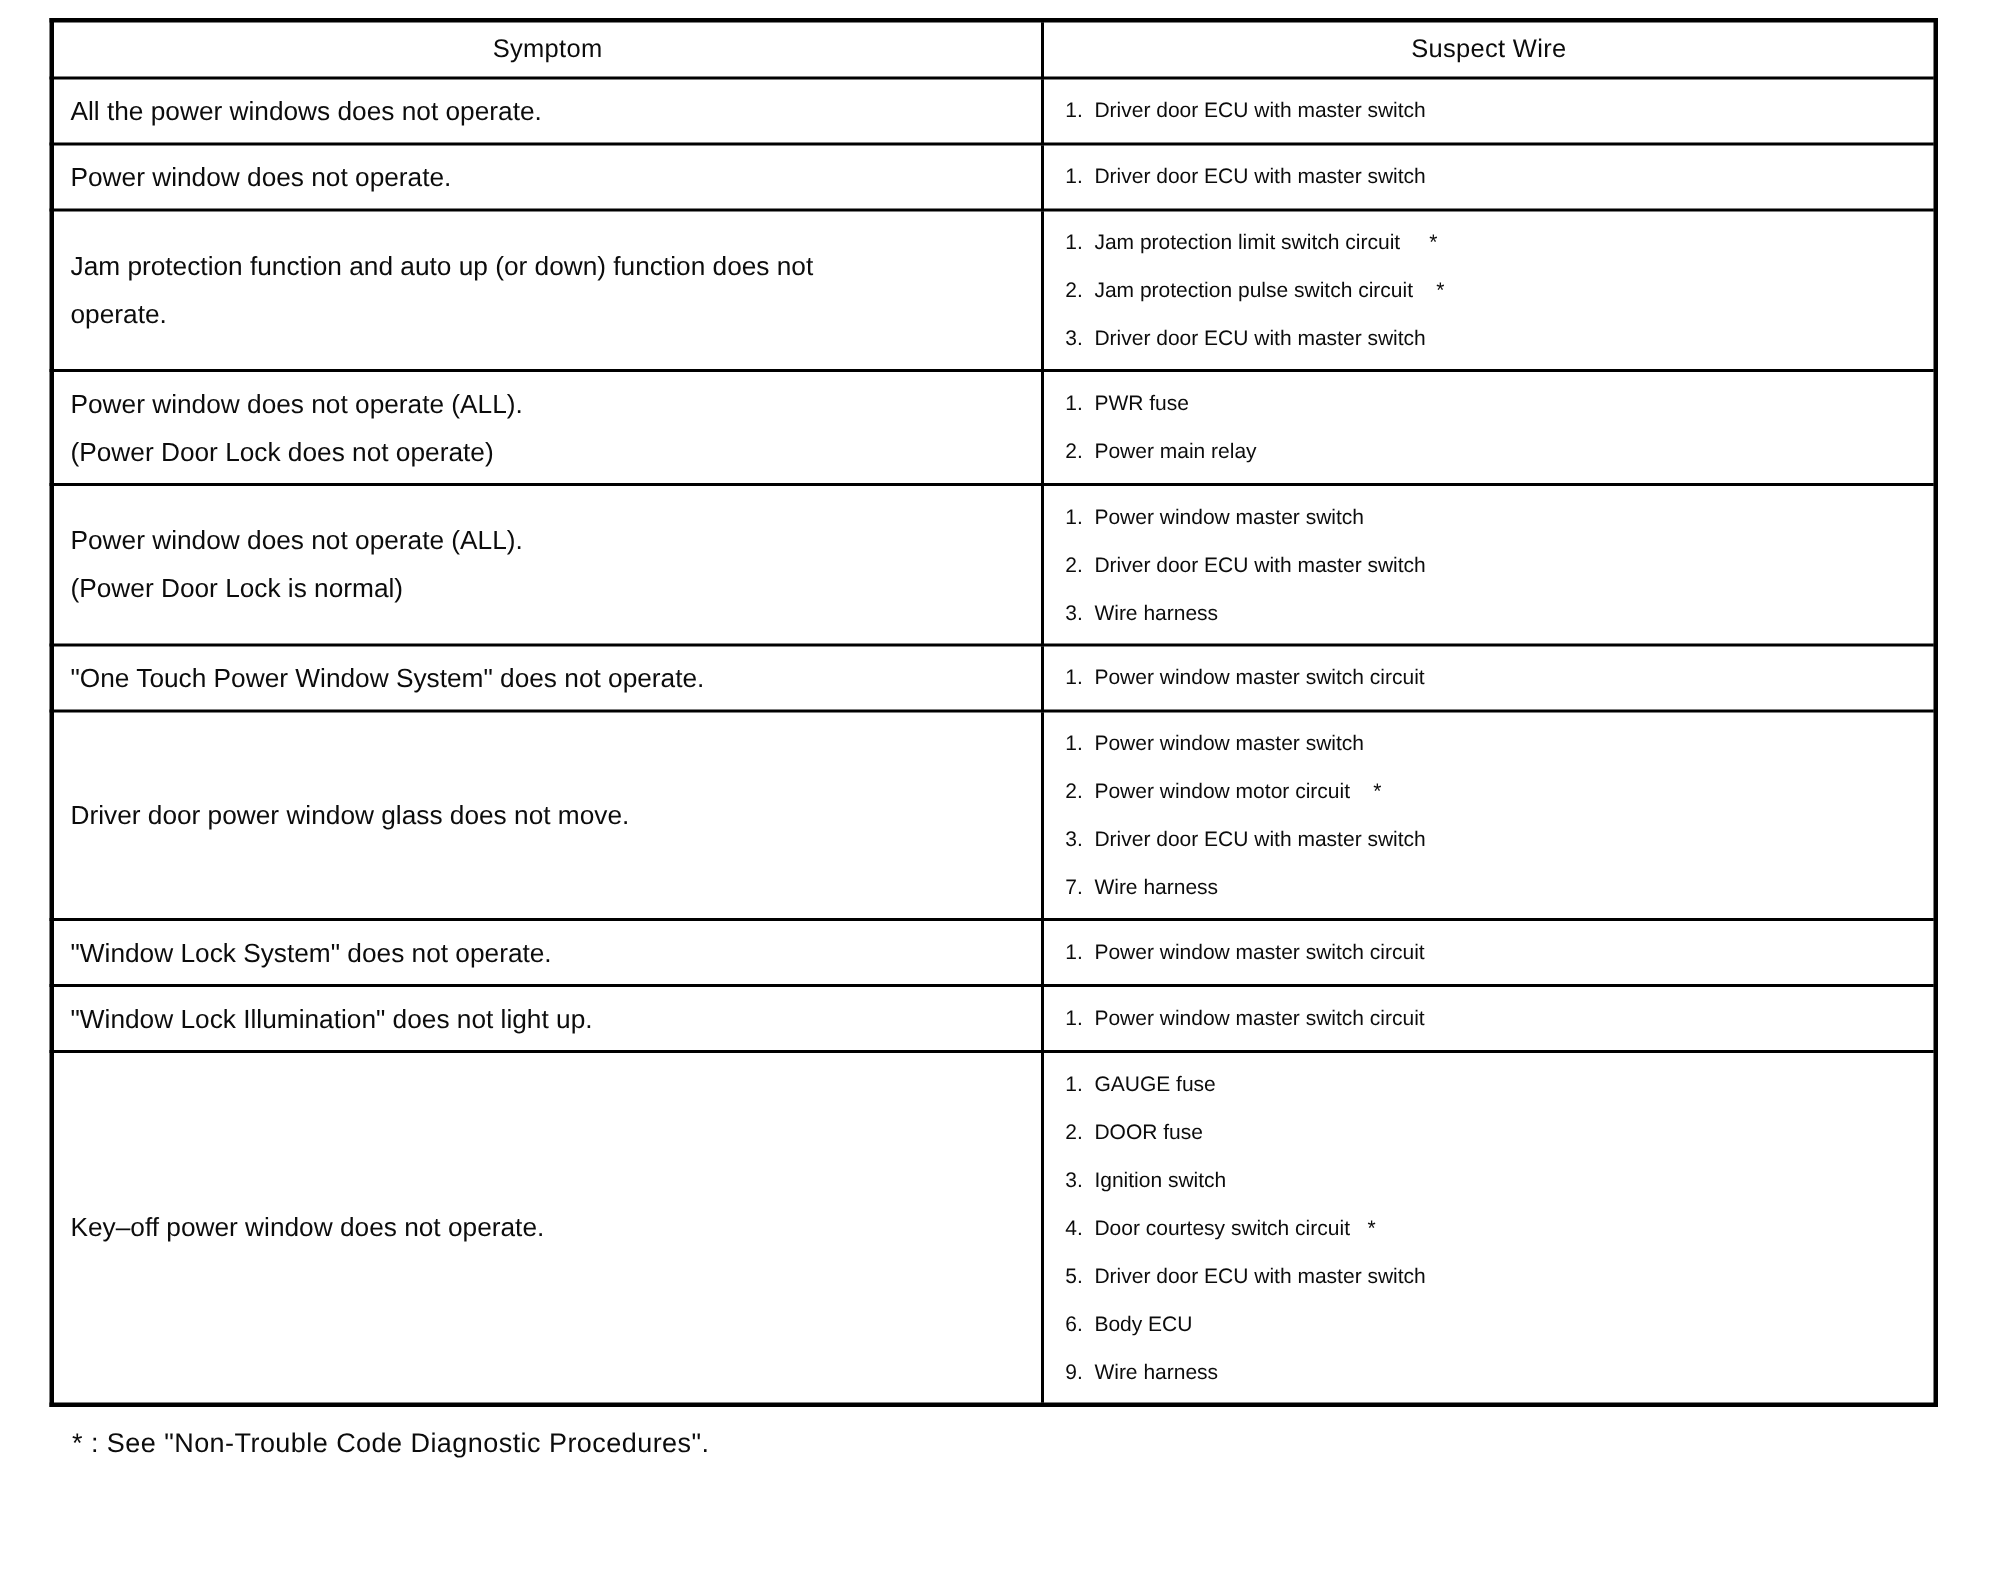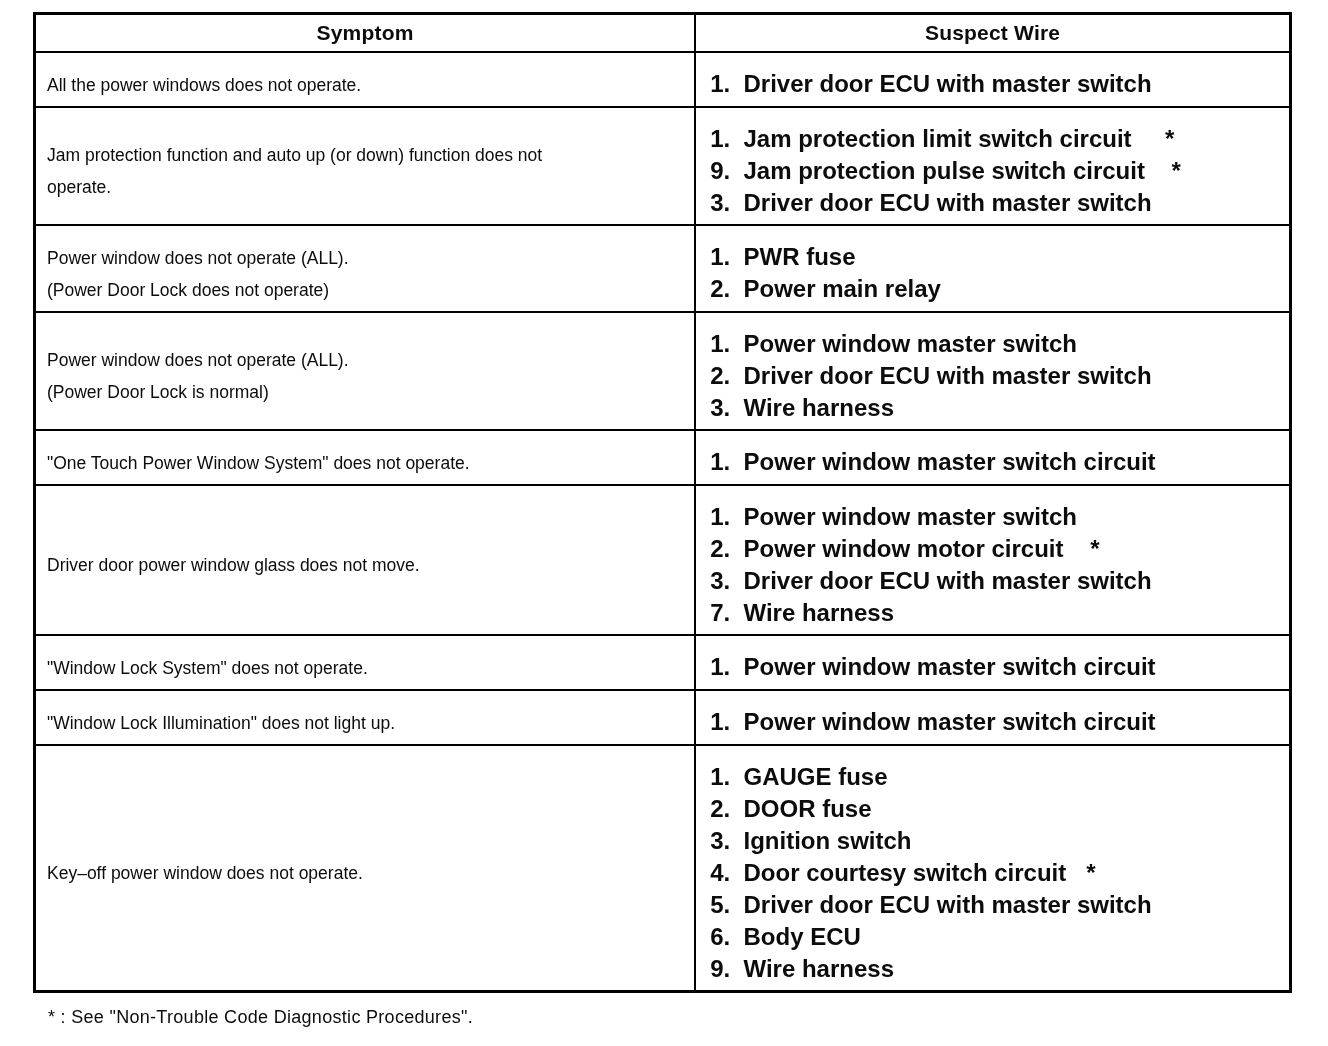--- a/index.html
+++ b/index.html
@@ -26,35 +26,34 @@
     table-layout: fixed;
   }
   table.diag th, table.diag td {
     border: 2px solid #000;
     vertical-align: middle;
     box-sizing: border-box;
   }
   col.symptom-col { width: 52.6%; }
   col.suspect-col { width: 47.4%; }
   th.header-cell {
-    font-weight: bold;
-    font-size: 21px;
+    font-weight: normal;
+    font-size: 17px;
     text-align: center;
     height: 38px;
     padding: 4px 6px;
     letter-spacing: 0.2px;
   }
   td.symptom-cell {
-    padding: 16px 10px 5px 11px;
+    padding: 5px 10px 5px 11px;
     font-size: 17.5px;
   }
   td.suspect-cell {
-    padding: 15px 8px 5px 14px;
-    font-size: 24px;
-    font-weight: bold;
+    padding: 4px 8px 5px 14px;
+    font-size: 14px;
   }
   .symptom-line, .suspect-line {
     line-height: 32px;
     white-space: pre-wrap;
   }
   .footnote {
     margin: 14px 0 0 15px;
     font-size: 18px;
     letter-spacing: 0.3px;
     white-space: pre-wrap;
@@ -81,26 +80,34 @@
     <tr>
           <td class="symptom-cell">
             <div class="symptom-line">All the power windows does not operate.</div>
           </td>
           <td class="suspect-cell">
             <div class="suspect-line">1.  Driver door ECU with master switch</div>
           </td>
         </tr>
         <tr>
           <td class="symptom-cell">
+            <div class="symptom-line">Power window does not operate.</div>
+          </td>
+          <td class="suspect-cell">
+            <div class="suspect-line">1.  Driver door ECU with master switch</div>
+          </td>
+        </tr>
+        <tr>
+          <td class="symptom-cell">
             <div class="symptom-line">Jam protection function and auto up (or down) function does not</div>
             <div class="symptom-line">operate.</div>
           </td>
           <td class="suspect-cell">
             <div class="suspect-line">1.  Jam protection limit switch circuit     *</div>
-            <div class="suspect-line">9.  Jam protection pulse switch circuit    *</div>
+            <div class="suspect-line">2.  Jam protection pulse switch circuit    *</div>
             <div class="suspect-line">3.  Driver door ECU with master switch</div>
           </td>
         </tr>
         <tr>
           <td class="symptom-cell">
             <div class="symptom-line">Power window does not operate (ALL).</div>
             <div class="symptom-line">(Power Door Lock does not operate)</div>
           </td>
           <td class="suspect-cell">
             <div class="suspect-line">1.  PWR fuse</div>

